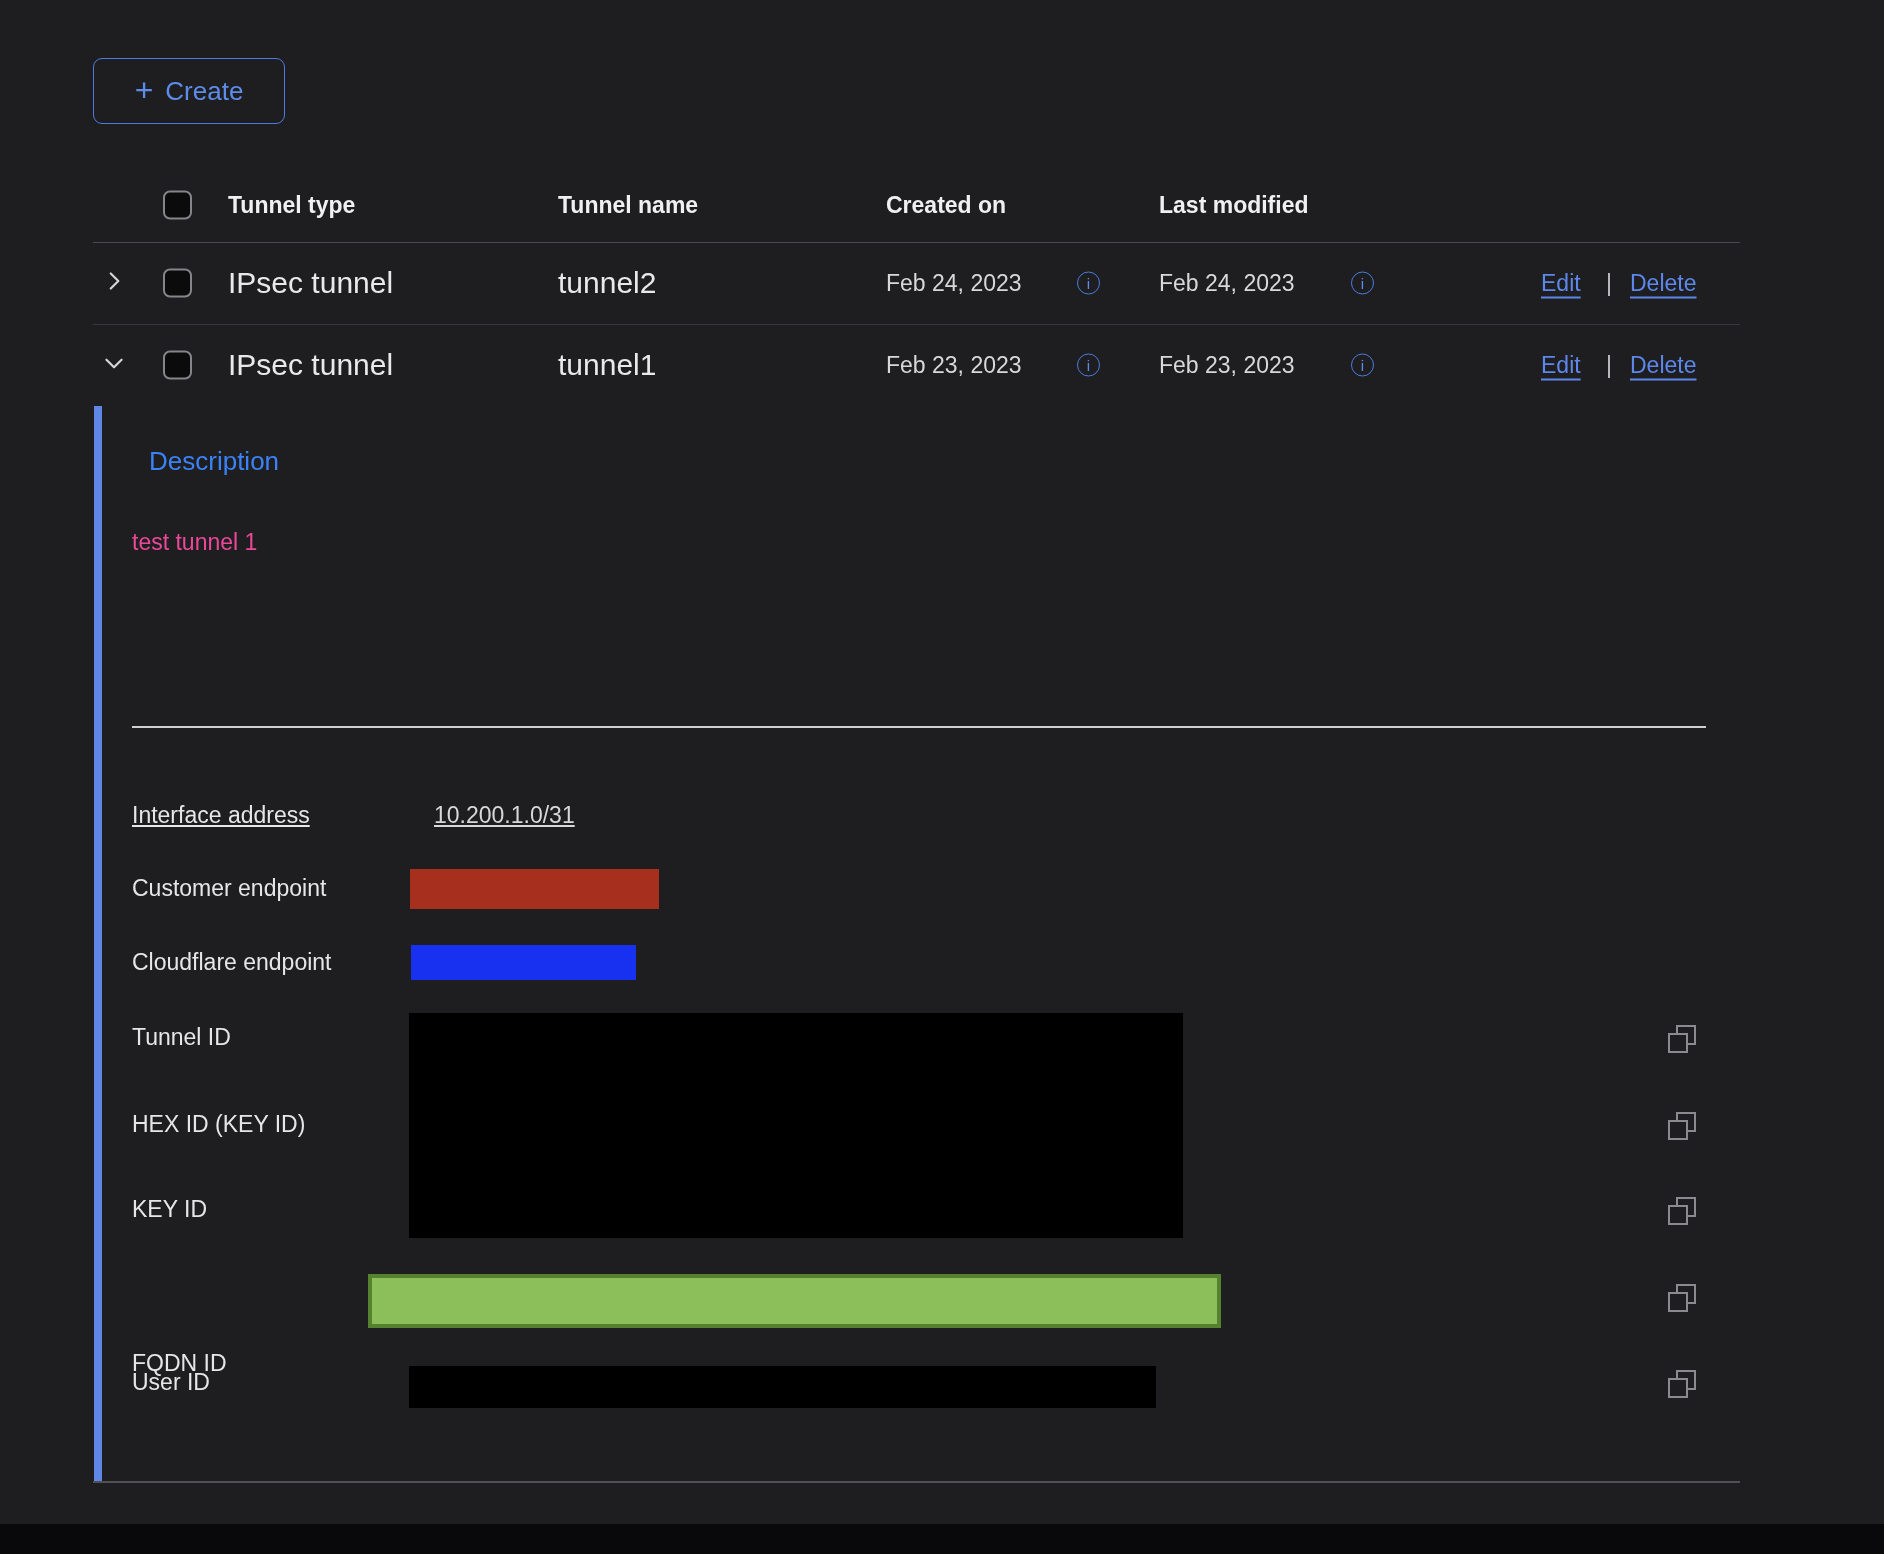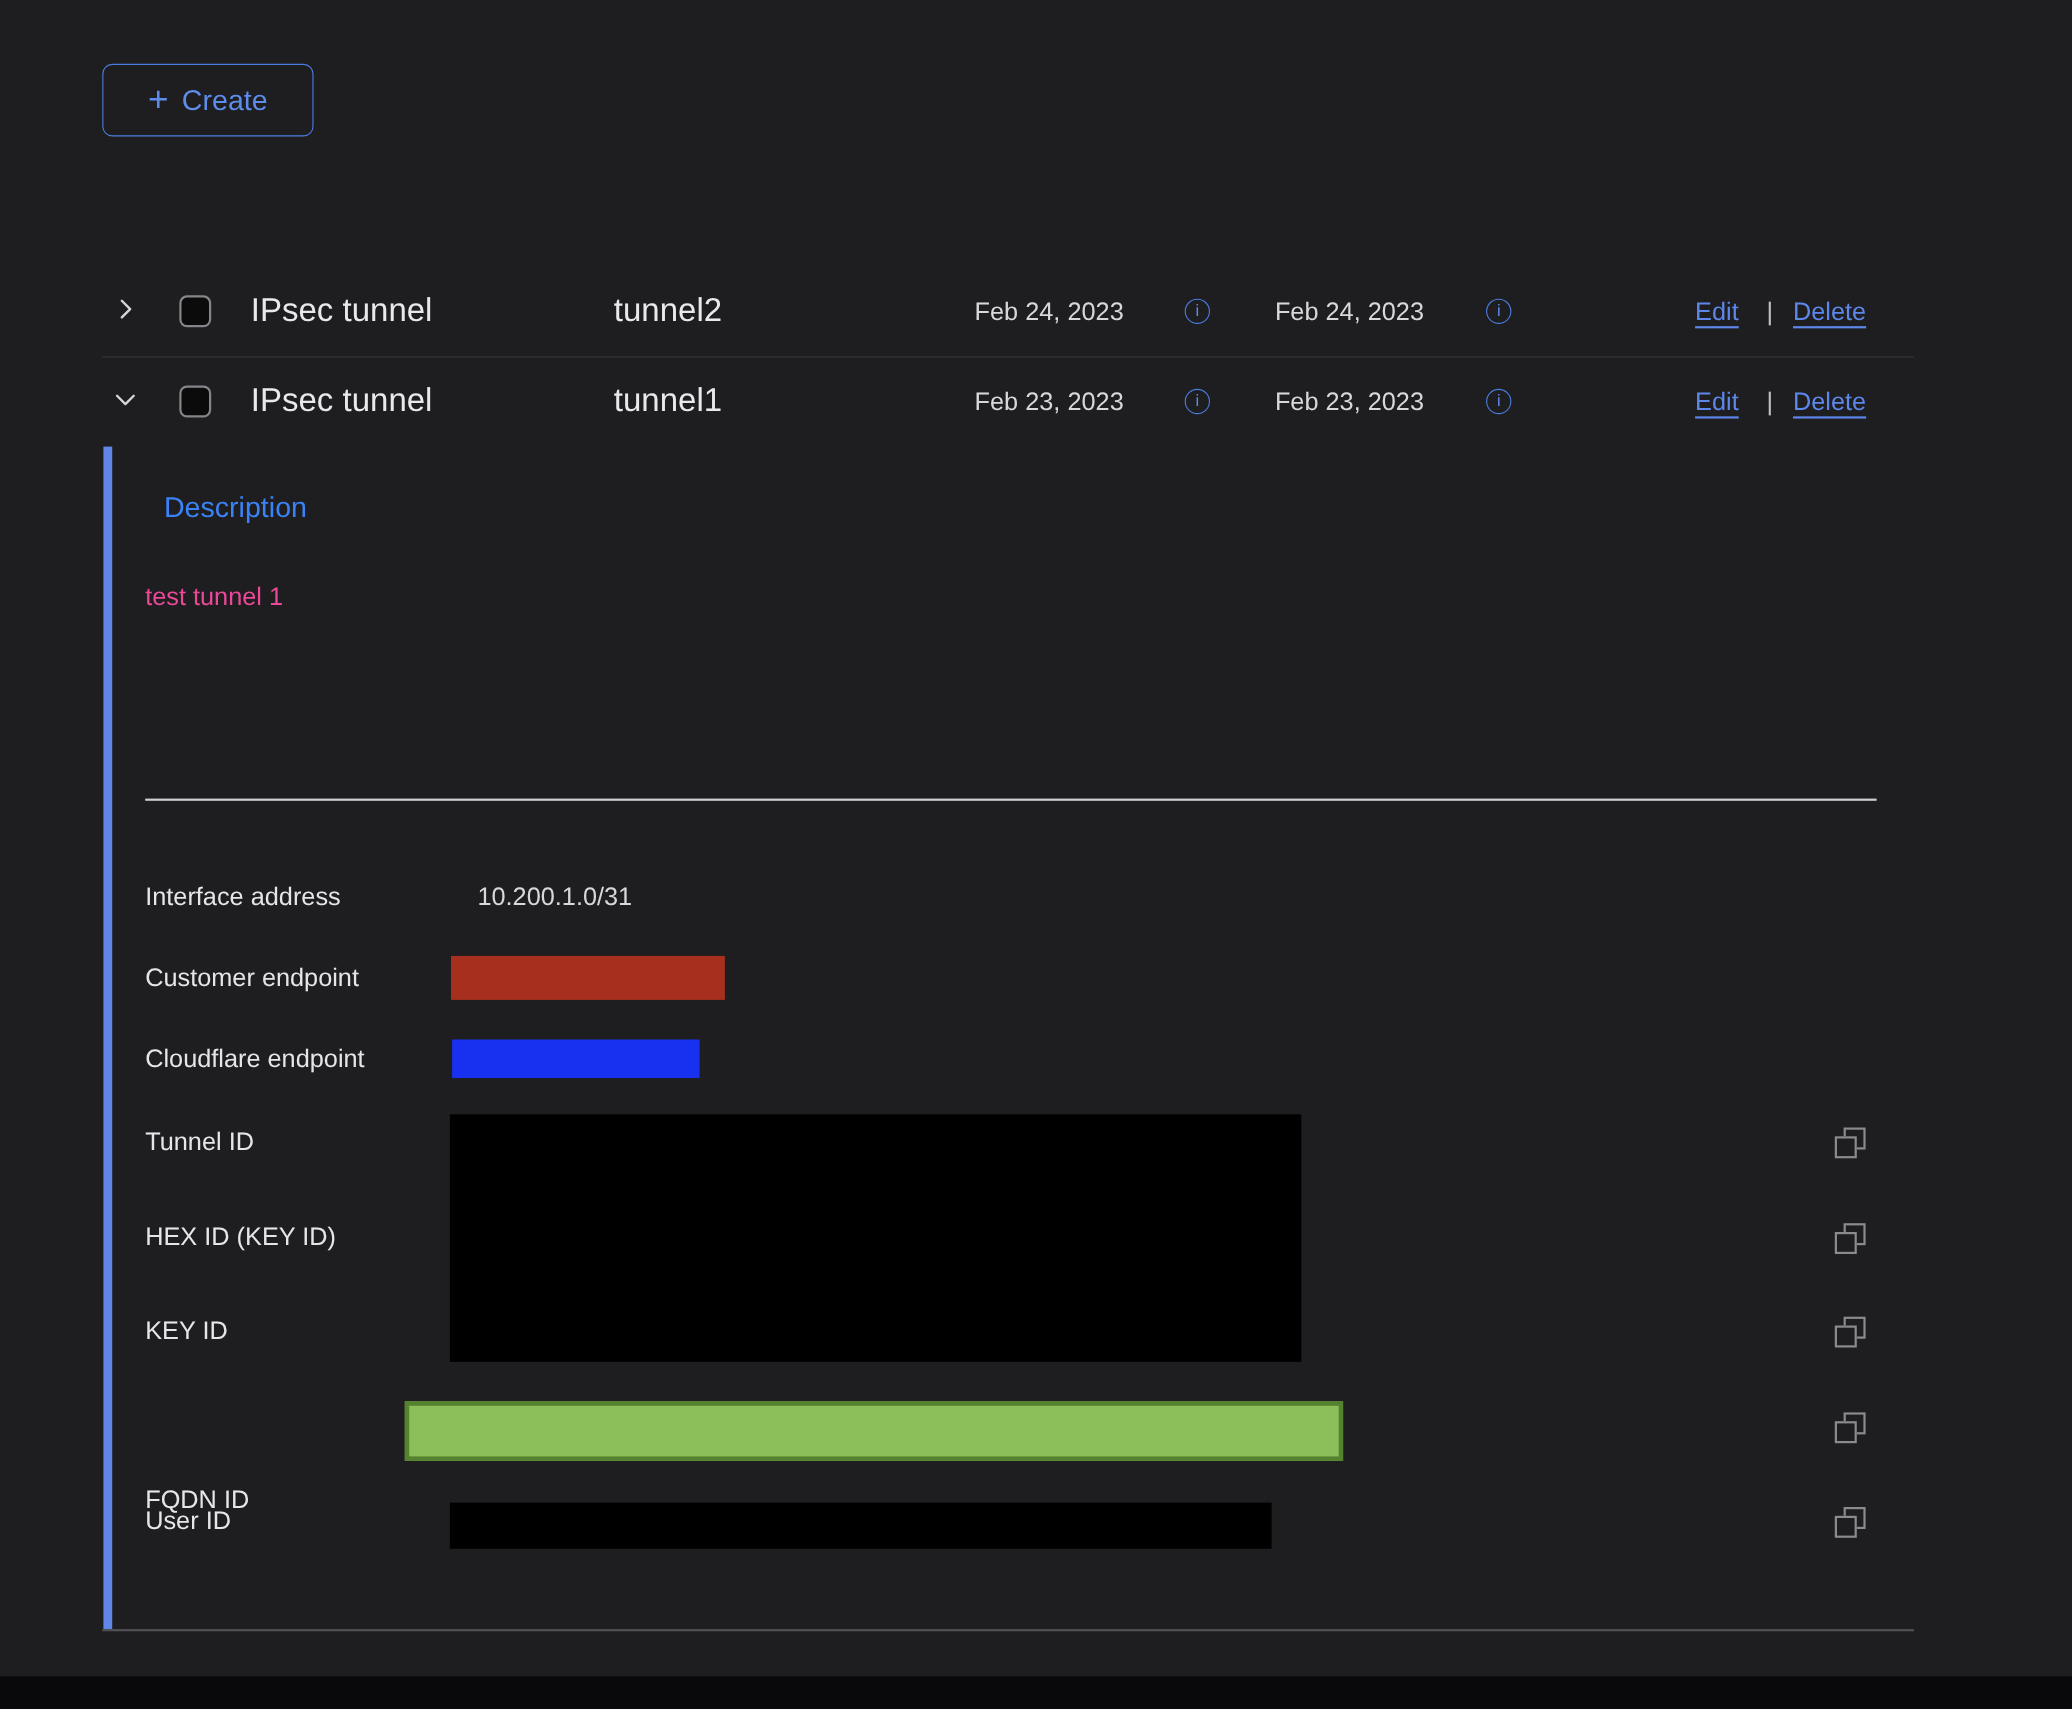--- a/index.html
+++ b/index.html
@@ -52,21 +52,21 @@
   .desc-label{position:absolute;left:149px;top:446px;font-size:26px;color:#3b82f6;}
   .desc-value{position:absolute;left:132px;top:529px;font-size:23px;color:#ec4899;}
   .hc-btn{
     position:absolute;left:132px;top:600px;height:60px;padding:0 38px;
     background:transparent;border:1.5px solid #4d7cdf;border-radius:8px;
     color:#5d8ceb;font-size:23px;font-family:"Liberation Sans",sans-serif;cursor:pointer;
   }
   .panel-divider{position:absolute;left:132px;top:726px;width:1574px;height:2px;background:#cfcfd1;}
   .f-label{position:absolute;left:132px;font-size:23px;color:#e6e6e8;white-space:nowrap;}
   .f-value{position:absolute;left:434px;font-size:23px;color:#d8d8da;white-space:nowrap;}
-  .lb-interface{top:802px;}
+  .lb-interface{top:802px;text-decoration:underline;}
   .lb-customer{top:875px;}
   .lb-cloudflare{top:949px;}
   .lb-tunnel{top:1024px;}
   .lb-hex{top:1111px;}
   .lb-key{top:1196px;}
   .lb-fqdn{top:1310px;margin-top:40px;}
   .lb-user{top:1369px;}
   .redact{position:absolute;}
   .r-red{left:410px;top:869px;width:249px;height:40px;background:#a62f1e;}
   .r-blue{left:411px;top:945px;width:225px;height:35px;background:#1830f0;}
@@ -84,20 +84,29 @@
 </head>
 <body>
 
 <div class="screen">
 
   <button class="create-btn">
     <span class="plus">+</span>
     <span>Create</span>
   </button>
 
+  <div class="thead">
+    <span class="cell c-cb">
+      <span class="checkbox"></span>
+    </span>
+    <span class="cell th c-type">Tunnel type</span>
+    <span class="cell th c-name">Tunnel name</span>
+    <span class="cell th c-created">Created on</span>
+    <span class="cell th c-modified">Last modified</span>
+  </div>
 
   <div class="trow trow1">
     <span class="cell c-chev">
       <button class="chev-btn" aria-label="expand">
         <svg width="26" height="26" viewBox="0 0 24 24" fill="none" stroke="#d6d6d6" stroke-width="2" stroke-linecap="round" stroke-linejoin="round">
             <polyline points="9,5 16,12 9,19"></polyline>
           </svg>
       </button>
     </span>
     <span class="cell c-cb">

